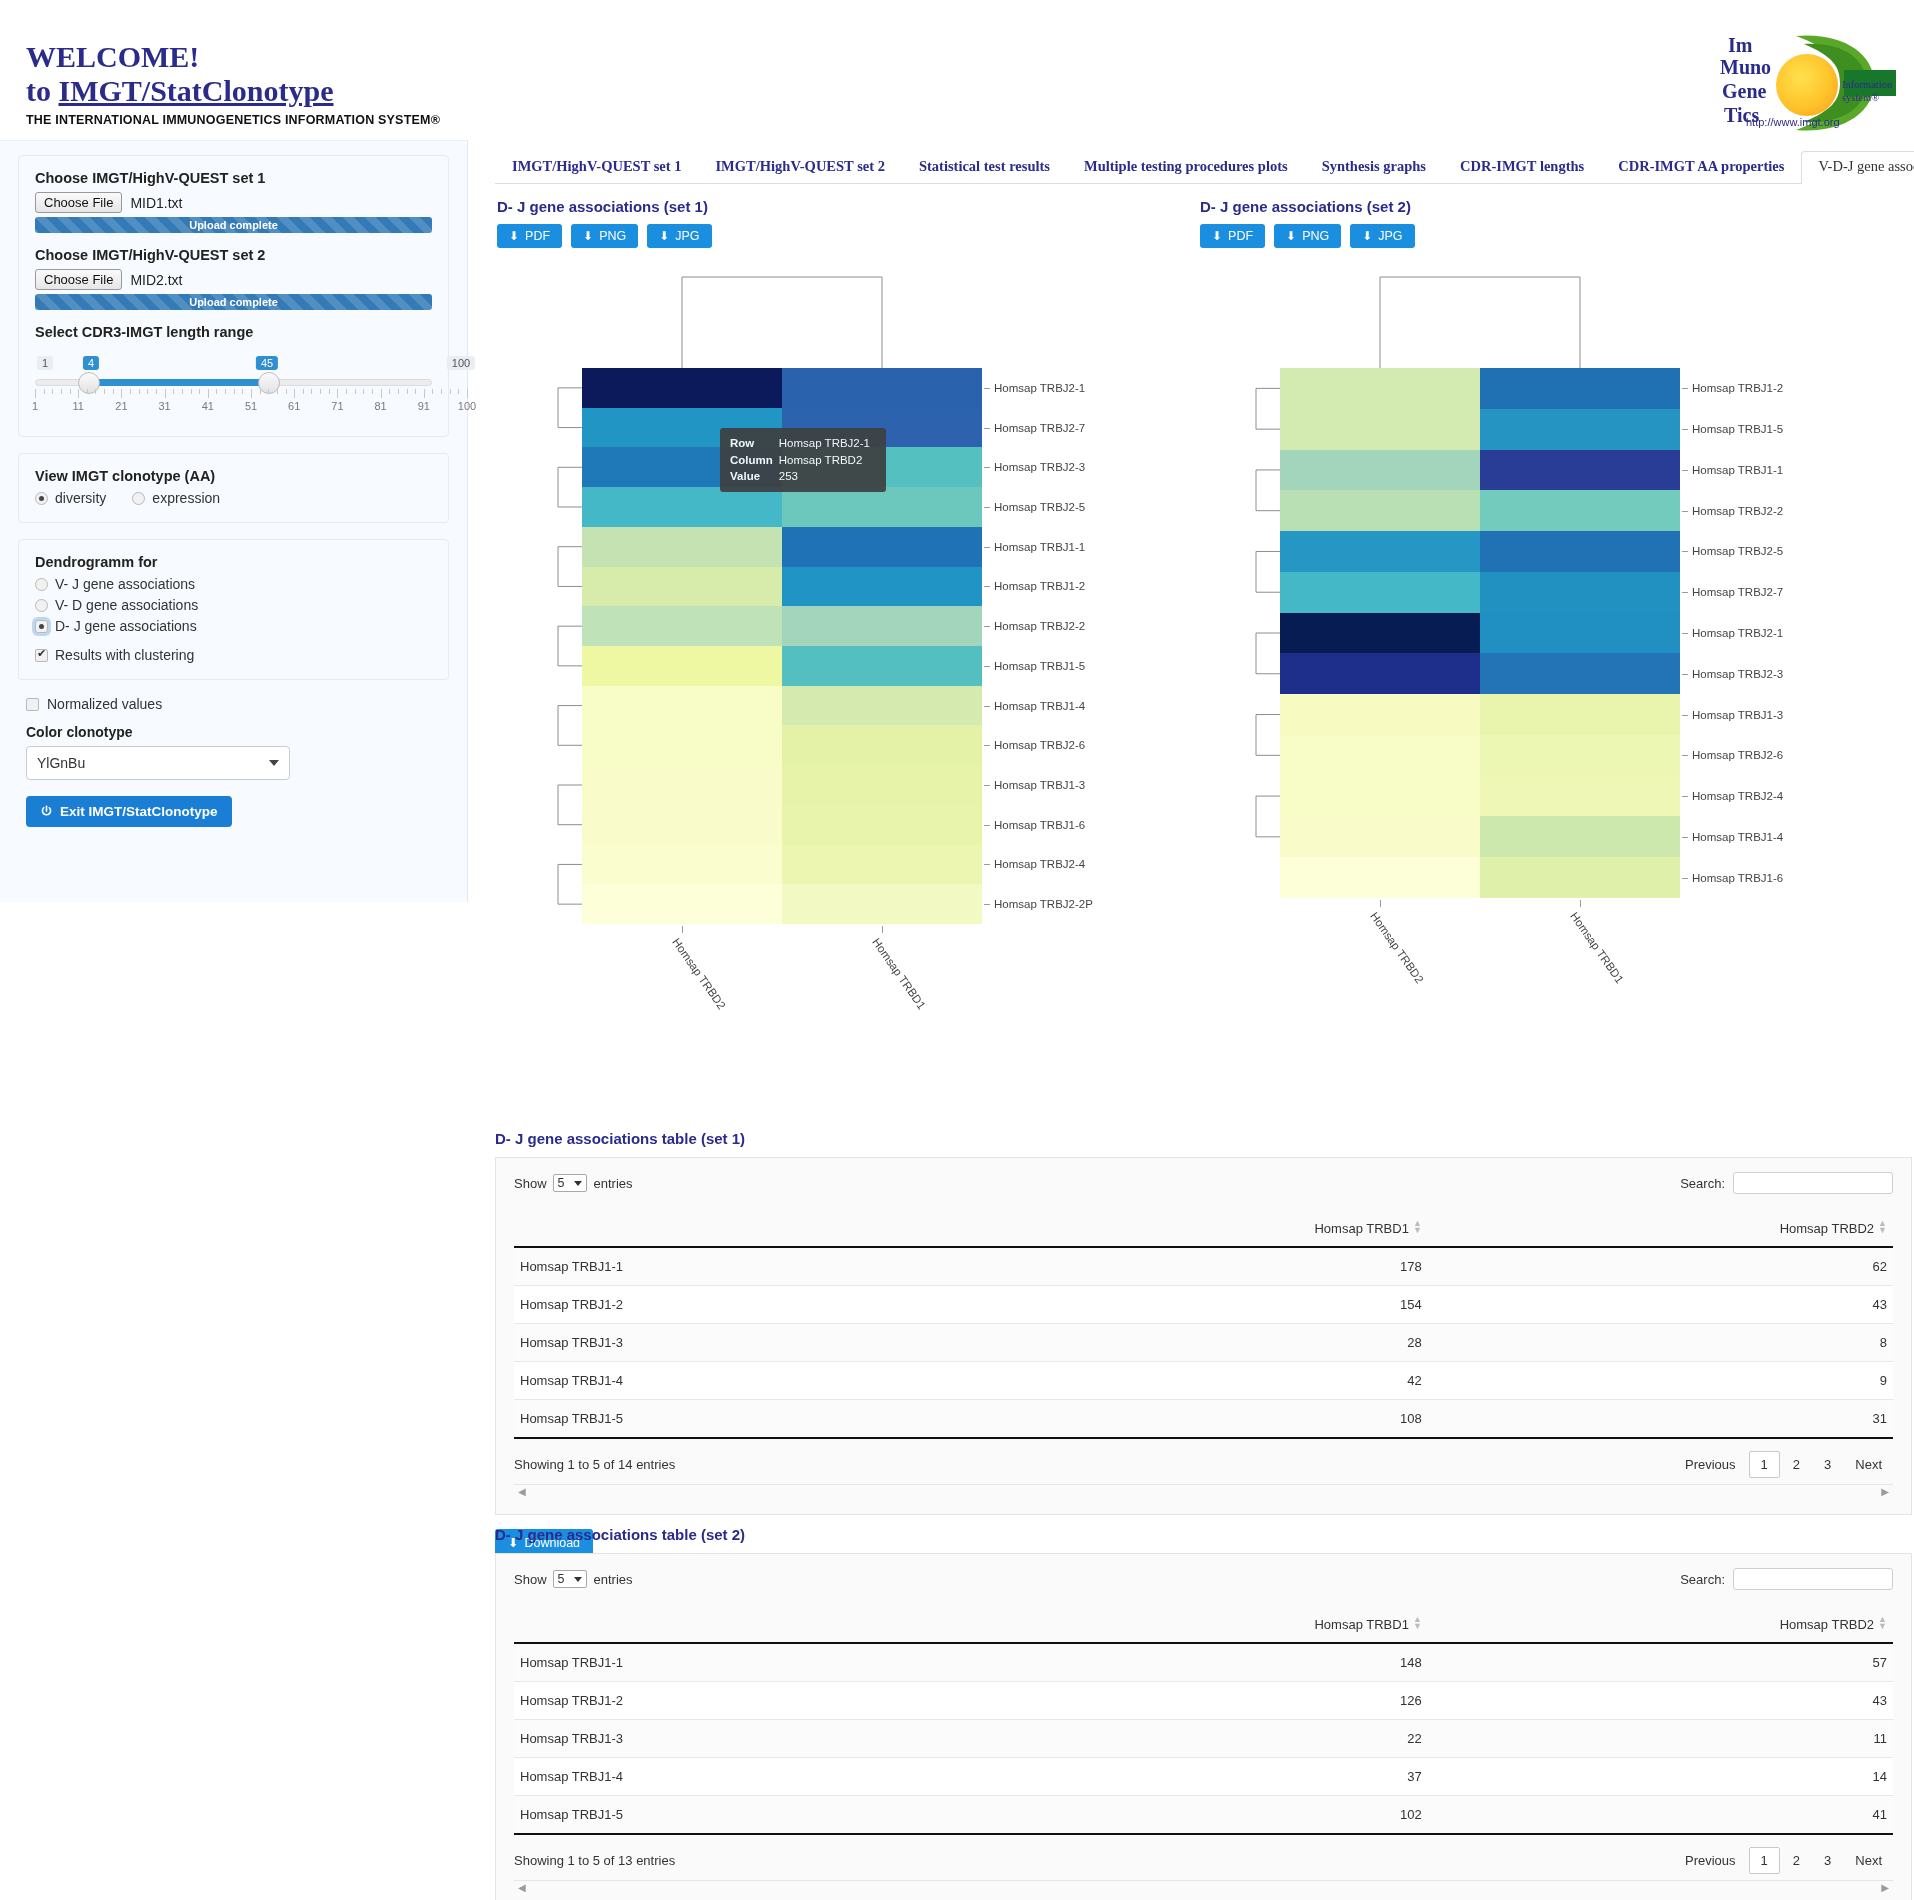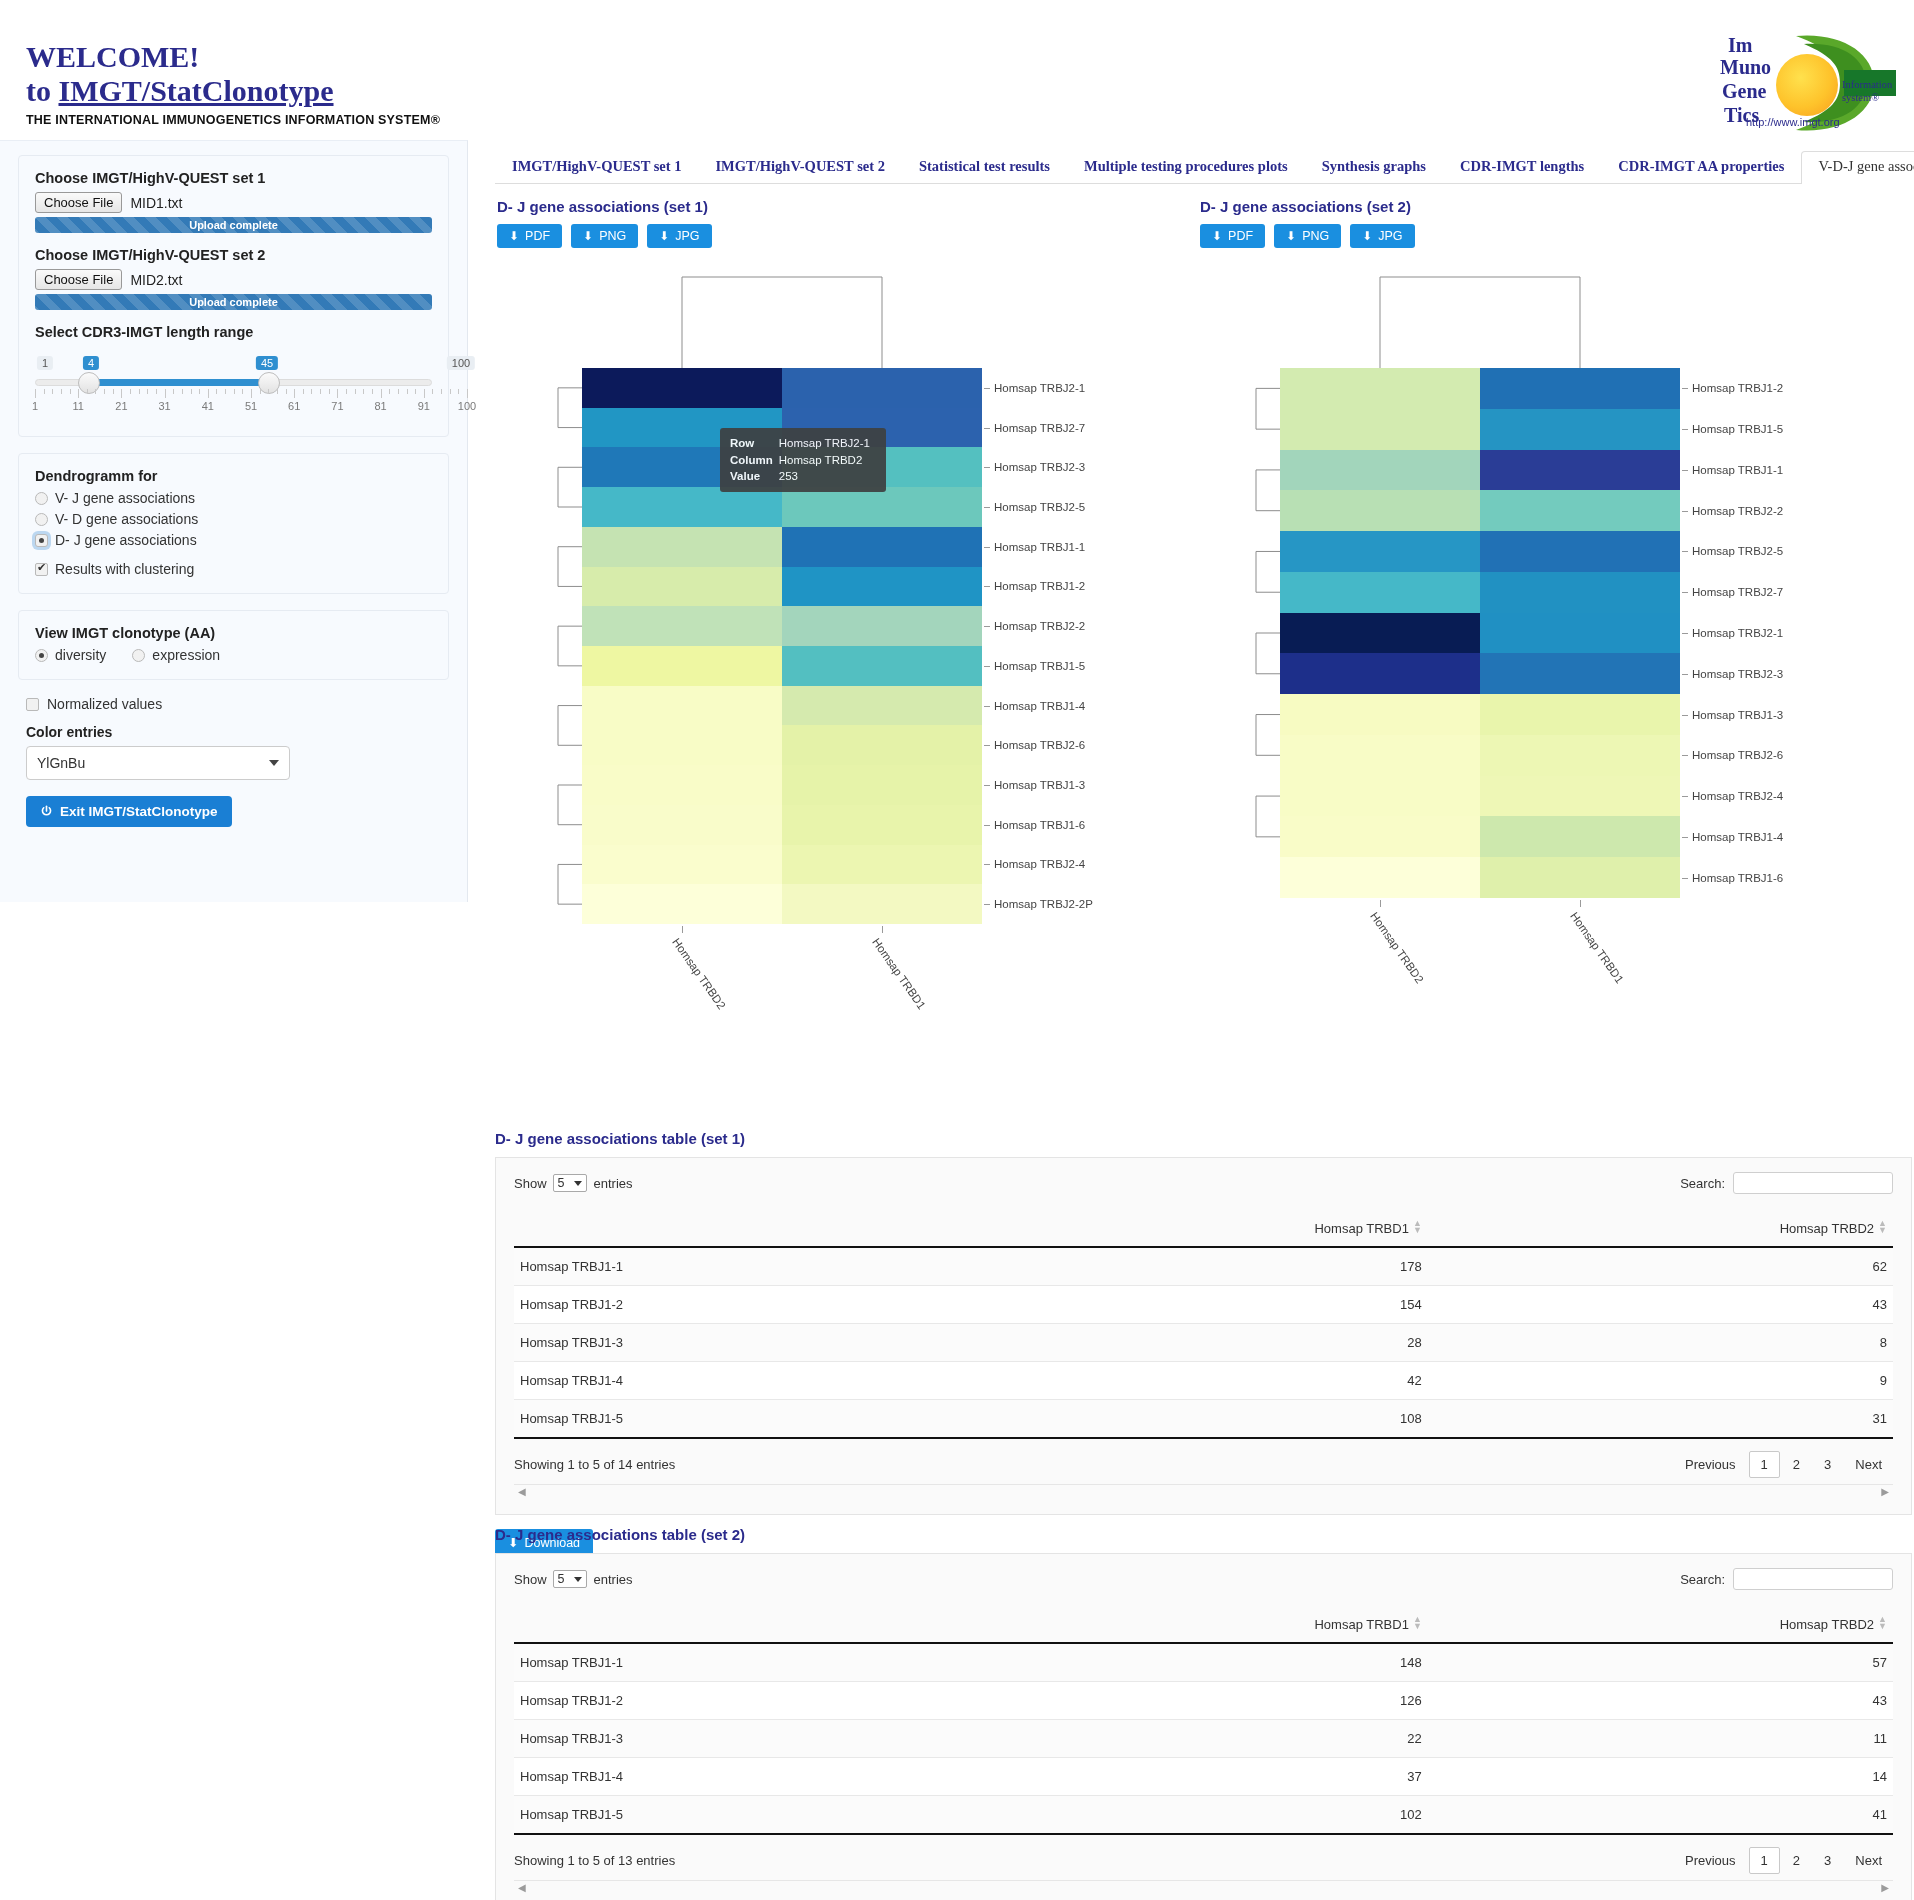--- a/index.html
+++ b/index.html
@@ -355,60 +355,60 @@
           <b style="left: 216px;">51</b>
           <b style="left: 259.2px;">61</b>
           <b style="left: 302.4px;">71</b>
           <b style="left: 345.6px;">81</b>
           <b style="left: 388.8px;">91</b>
           <b style="left: 432px;">100</b>
         </div>
     </div>
   </div>
 
+  <div class="panel">
+    <div class="fieldLabel">View IMGT clonotype (AA)</div>
+    <div class="radioRow">
+      <label class="radioItem">
+        <span class="rd on"></span>
+        <span>diversity</span>
+      </label>
+      <label class="radioItem">
+        <span class="rd"></span>
+        <span>expression</span>
+      </label>
+    </div>
+  </div>
+
   <div class="panel stack">
     <div class="fieldLabel">Dendrogramm for</div>
     <label class="radioItem">
       <span class="rd"></span>
       <span>V- J gene associations</span>
     </label>
     <label class="radioItem">
       <span class="rd"></span>
       <span>V- D gene associations</span>
     </label>
     <label class="radioItem">
       <span class="rd on focus"></span>
       <span>D- J gene associations</span>
     </label>
     <label class="radioItem" style="margin-top:13px;">
       <span class="cb on"></span>
       <span>Results with clustering</span>
     </label>
   </div>
 
-  <div class="panel">
-    <div class="fieldLabel">View IMGT clonotype (AA)</div>
-    <div class="radioRow">
-      <label class="radioItem">
-        <span class="rd on"></span>
-        <span>diversity</span>
-      </label>
-      <label class="radioItem">
-        <span class="rd"></span>
-        <span>expression</span>
-      </label>
-    </div>
-  </div>
-
   <label class="plainRow">
     <span class="cb"></span>
     <span>Normalized values</span>
   </label>
 
-  <div class="blockLabel">Color entries</div>
+  <div class="blockLabel">Color clonotype</div>
   <div class="selectBox">
     <span>YlGnBu</span>
     <span class="caret"></span>
   </div>
 
   <button class="exitBtn">
     <svg width="13" height="13" viewBox="0 0 16 16">
       <path d="M8 1.5 L8 7.5" stroke="#fff" stroke-width="2" fill="none" stroke-linecap="round"></path>
       <path d="M4.6 3.4 A5 5 0 1 0 11.4 3.4" stroke="#fff" stroke-width="2" fill="none" stroke-linecap="round"></path>
     </svg>

